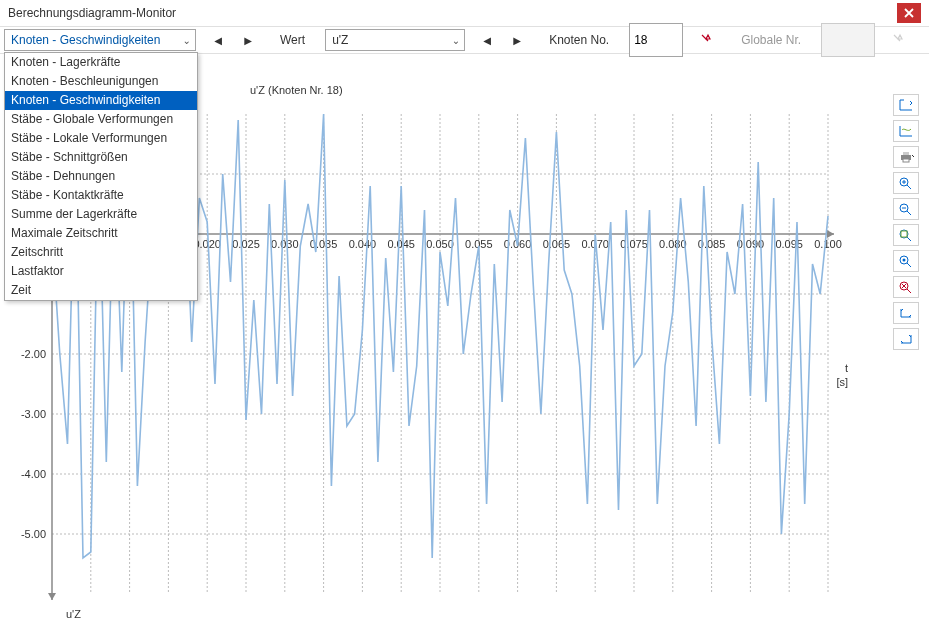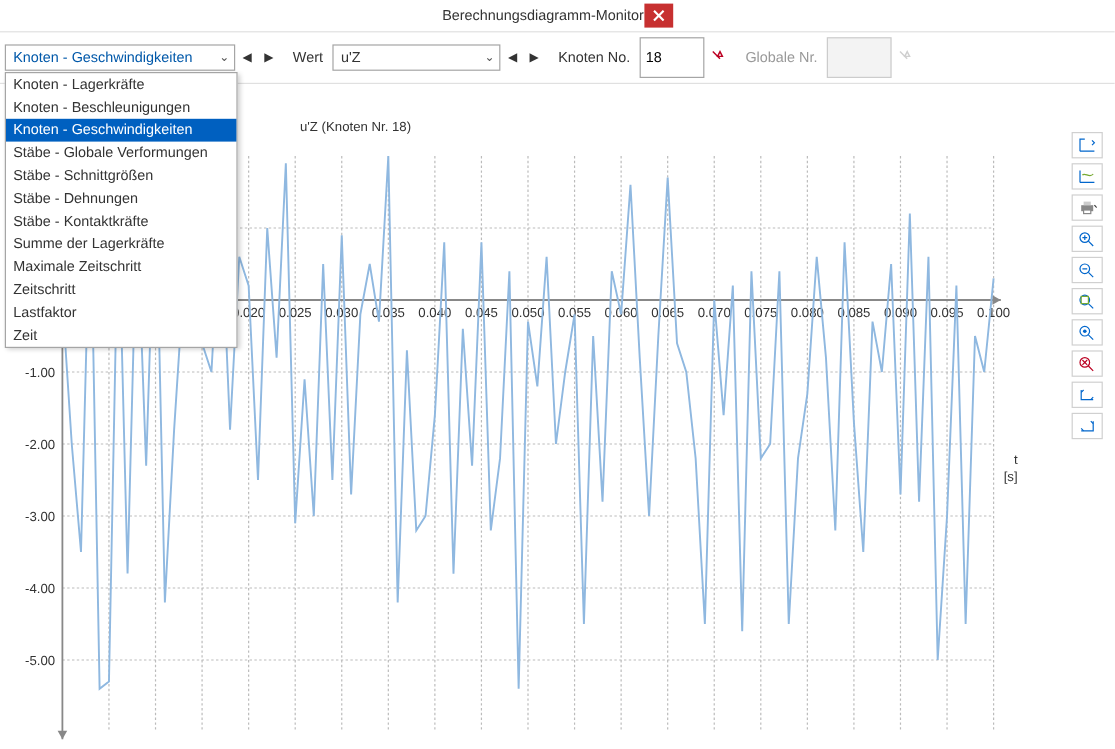--- a/index.html
+++ b/index.html
@@ -1,22 +1,22 @@
 <!DOCTYPE html>
 <html><head>
   <meta charset="utf-8">
   <style>
     * { margin: 0; padding: 0; box-sizing: border-box; font-family: -apple-system, "Segoe UI", Tahoma, sans-serif; }
     body { width: 929px; height: 624px; background: #fff; overflow: hidden; font-size: 12px; color: #333; }
     
-    .titlebar { height: 26px; background: #fff; display: flex; align-items: center; padding: 0 8px; justify-content: center; }
+    .titlebar { height: 26px; background: #fff; display: flex; align-items: center; padding: 0 8px; justify-content: space-between; }
     .titlebar-text { font-size: 12px; color: #333; }
     .close-btn { width: 24px; height: 20px; background: #c73030; color: #fff; display: flex; align-items: center; justify-content: center; font-size: 14px; cursor: pointer; }
     
-    .toolbar { height: 44px; display: flex; align-items: center; padding: 2px 4px; gap: 2px; border-top: 1px solid #e0e0e0; border-bottom: 1px solid #e0e0e0; position: relative; z-index: 5; background:#fff; }
+    .toolbar { height: 28px; display: flex; align-items: center; padding: 2px 4px; gap: 14px; border-top: 1px solid #e0e0e0; border-bottom: 1px solid #e0e0e0; position: relative; z-index: 5; background:#fff; }
     .dropdown { height: 22px; border: 1px solid #a5a5a5; background: #fff; display: flex; align-items: center; padding: 0 4px 0 6px; gap: 6px; cursor: pointer; position: relative; }
     .dropdown-select { width: 192px; color: #0058a9; }
     .dropdown-value { width: 140px; }
     .chev { font-size: 10px; color: #555; margin-left: auto; }
     .navbtn { width: 16px; height: 22px; display: flex; align-items: center; justify-content: center; border: 1px solid transparent; cursor: pointer; font-size: 10px; color:#333; }
     .tlabel { padding: 0 6px 0 10px; color: #333; }
     .ninput { width: 54px; height: 22px; border: 1px solid #a5a5a5; padding: 16px 4px; font-size: 12px; }
     .iconbtn { width: 20px; height: 20px; display:flex; align-items:center; justify-content:center; cursor:pointer; }
     
     .dropdown-menu { position: absolute; top: 22px; left: -1px; width: 194px; background: #fff; border: 1px solid #a5a5a5; box-shadow: 2px 2px 4px rgba(0,0,0,0.2); z-index: 100; }
@@ -54,20 +54,21 @@
 
 <div class="toolbar">
   <div class="dropdown dropdown-select">
     <span>Knoten - Geschwindigkeiten</span>
     <span class="chev">⌄</span>
     <div class="dropdown-menu" id="cat-menu">
         <div class="menu-item">Knoten - Lagerkräfte</div>
         <div class="menu-item">Knoten - Beschleunigungen</div>
         <div class="menu-item sel">Knoten - Geschwindigkeiten</div>
         <div class="menu-item">Stäbe - Globale Verformungen</div>
+        <div class="menu-item">Stäbe - Lokale Verformungen</div>
         <div class="menu-item">Stäbe - Schnittgrößen</div>
         <div class="menu-item">Stäbe - Dehnungen</div>
         <div class="menu-item">Stäbe - Kontaktkräfte</div>
         <div class="menu-item">Summe der Lagerkräfte</div>
         <div class="menu-item">Maximale Zeitschritt</div>
         <div class="menu-item">Zeitschritt</div>
         <div class="menu-item">Lastfaktor</div>
         <div class="menu-item">Zeit</div>
       </div>
   </div>

